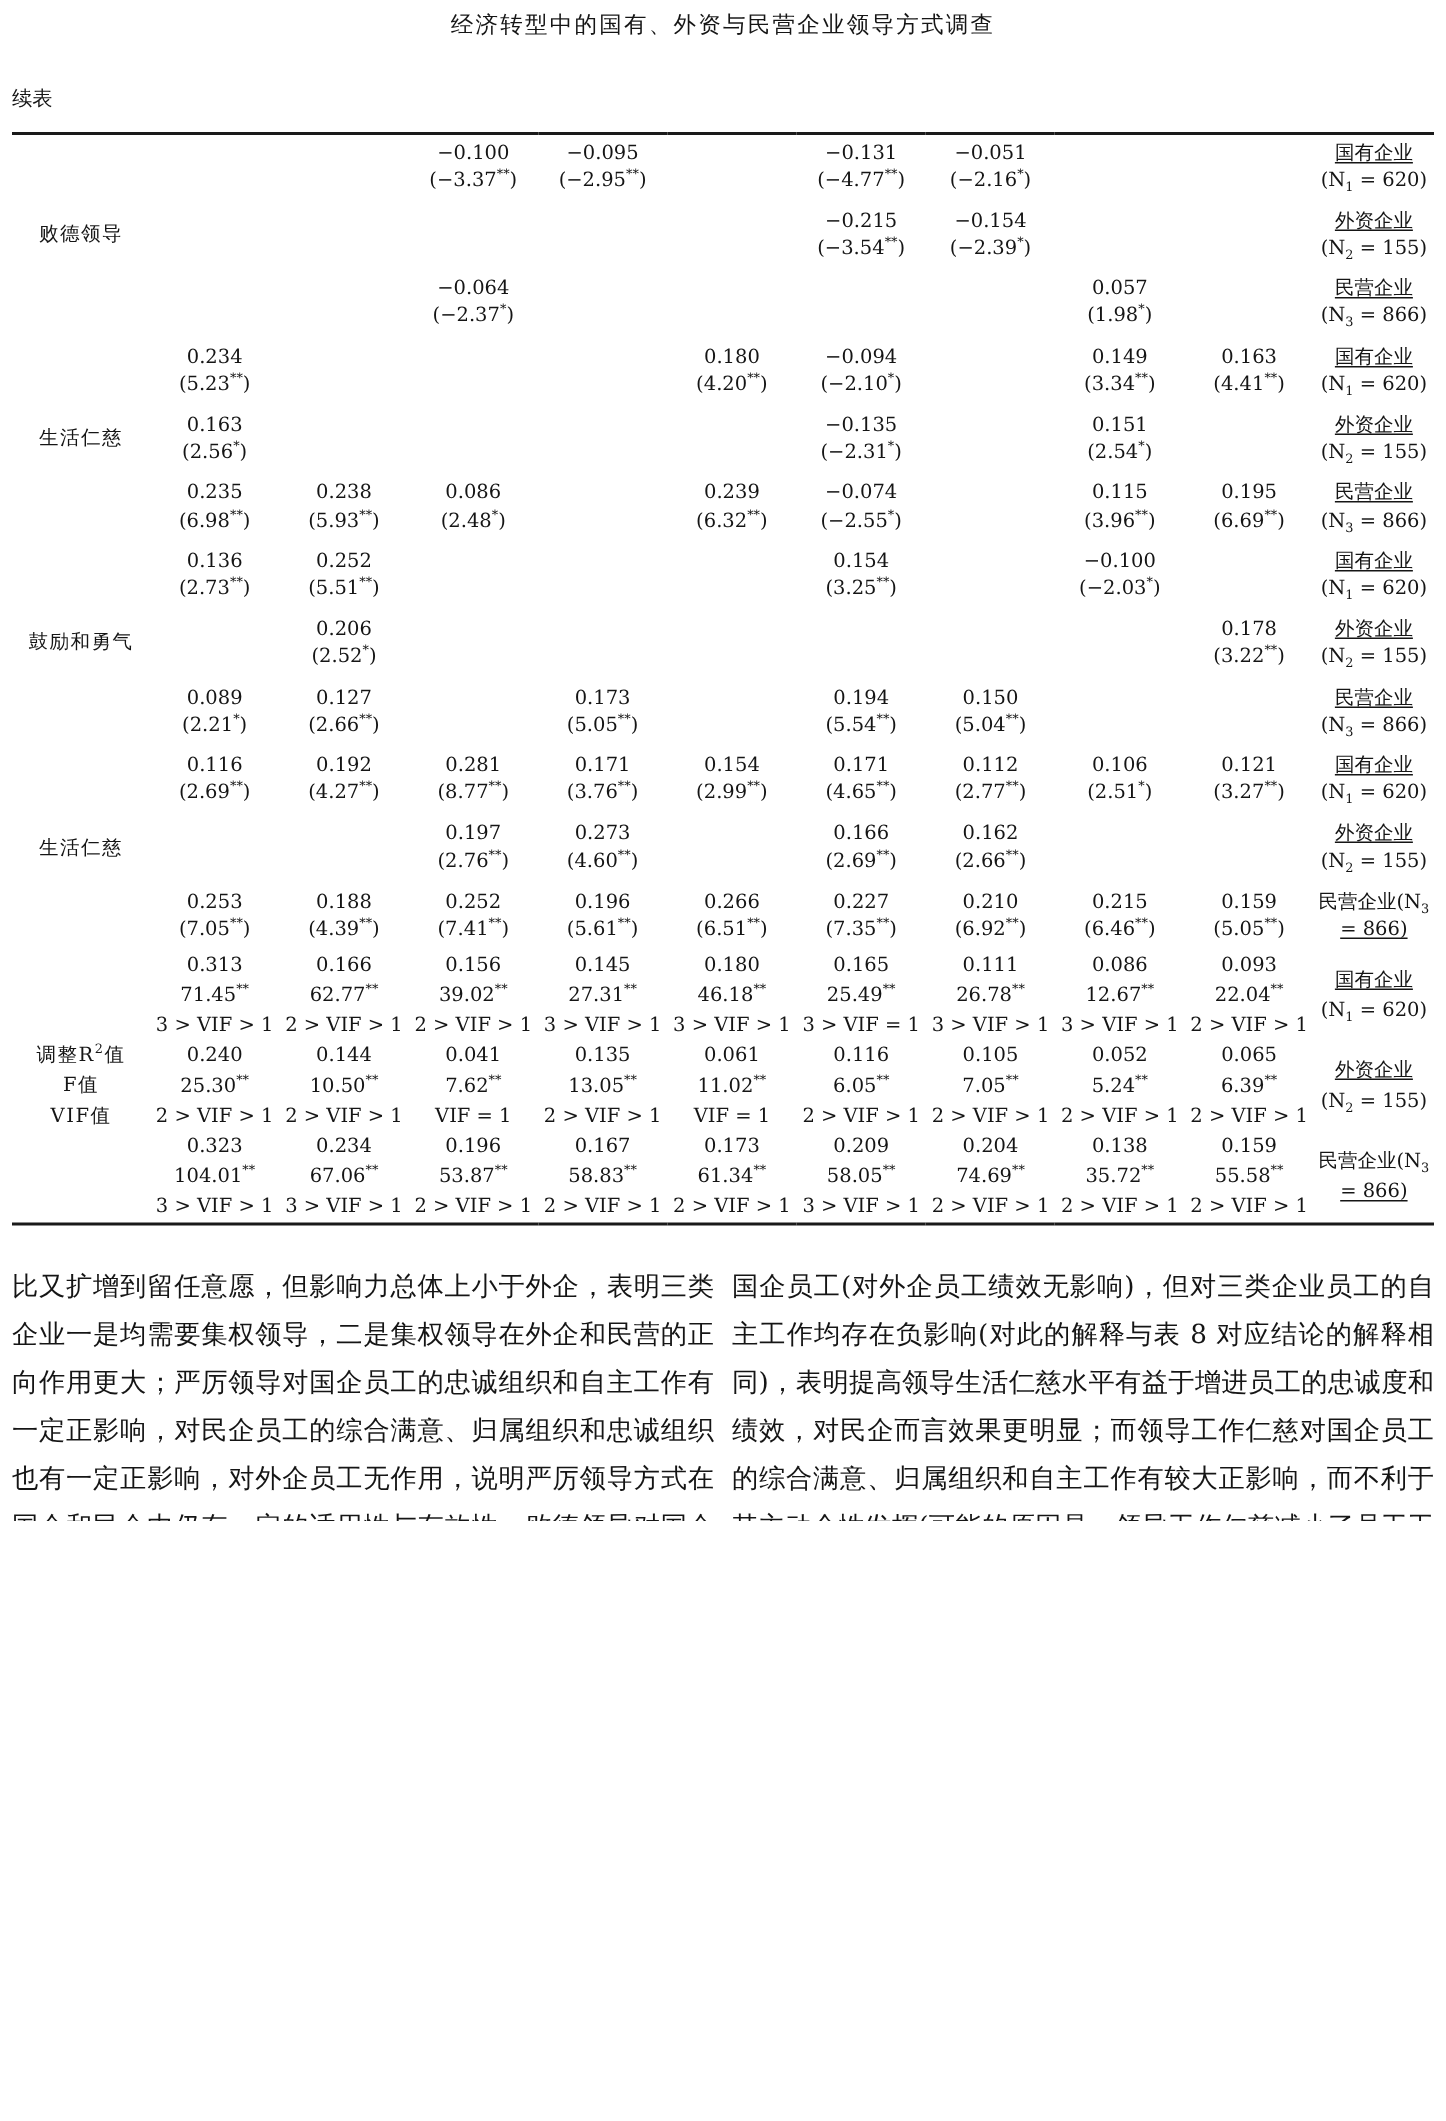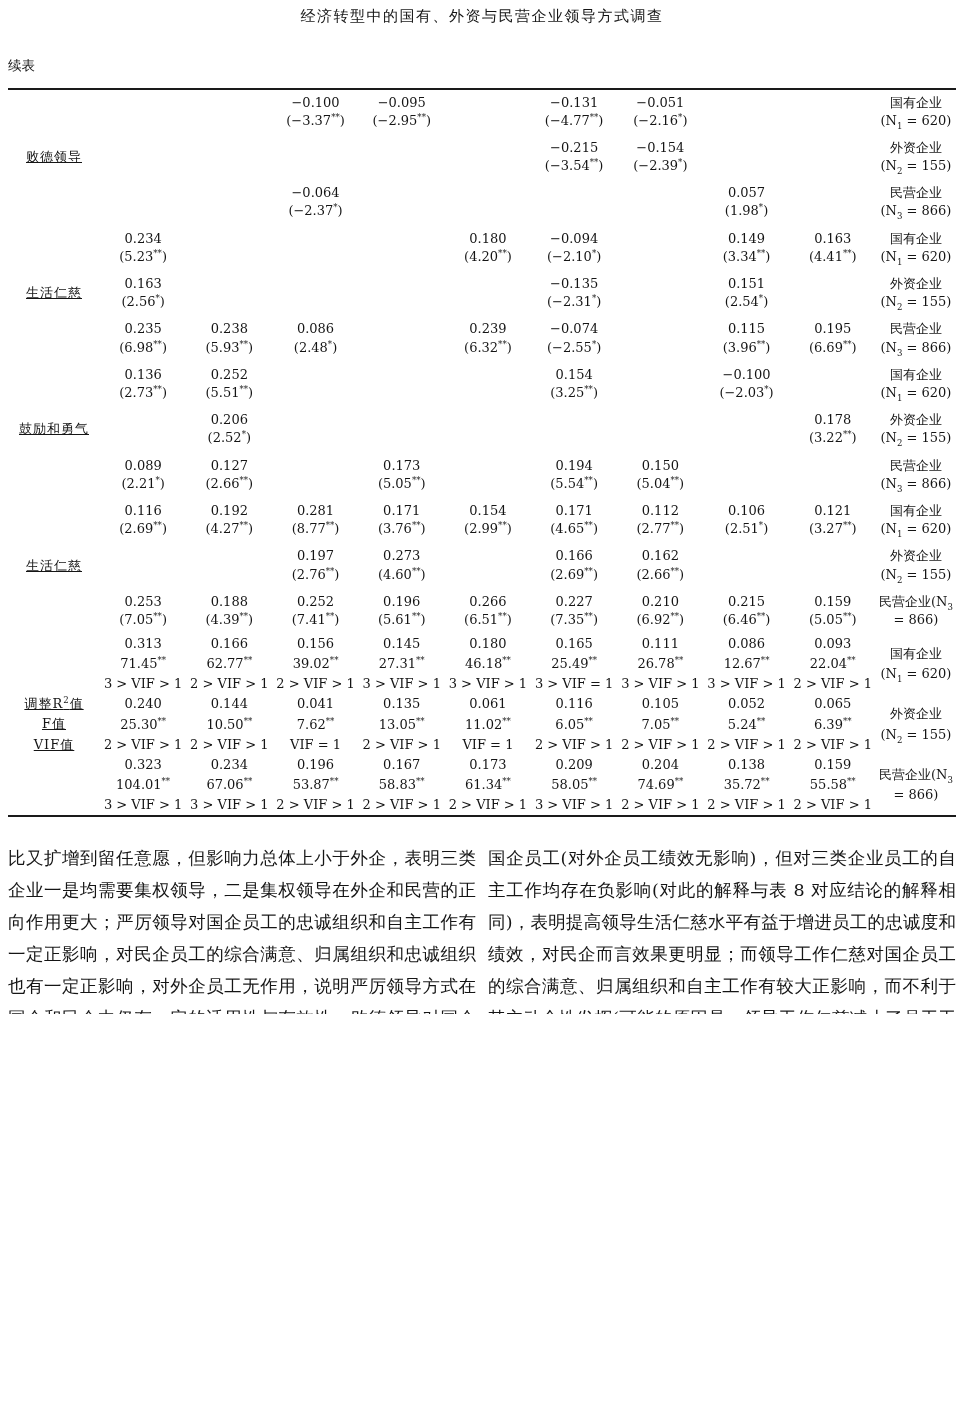--- a/index.html
+++ b/index.html
@@ -23,23 +23,23 @@
     border-top:2px solid #1a1a1a; border-bottom:2px solid #1a1a1a;
   }
   table.reg-table td {
     padding:0; margin:0; text-align:center; vertical-align:middle;
     font-size:13px; line-height:1.4; color:#151515;
     overflow:hidden;
   }
   tr.coef-row { height:45.4px; }
   tr.stat-row { height:60.6px; }
   tr.stat-row td { line-height:1.55; }
-  td.group-label { font-size:13.5px; letter-spacing:1px;text-decoration:underline; }
+  td.group-label { font-size:13.5px; letter-spacing:1px; }
   td.ent-label { font-size:13px; line-height:1.45; }
-  td.ent-label .u { text-underline-offset:2px; }
+  td.ent-label .u { text-decoration:underline; text-underline-offset:2px; }
   sup { font-size:0.66em; line-height:0; vertical-align:super; }
   sub { font-size:0.66em; line-height:0; vertical-align:sub; }
   .body-columns {
     position:absolute; top:842px; left:8px; width:948px;
     display:flex; gap:12px;
   }
   .body-col { flex:1 1 0; }
   .body-col p.para {
     margin:0; font-size:17.5px; line-height:32px;
     text-align:justify; color:#151515;

